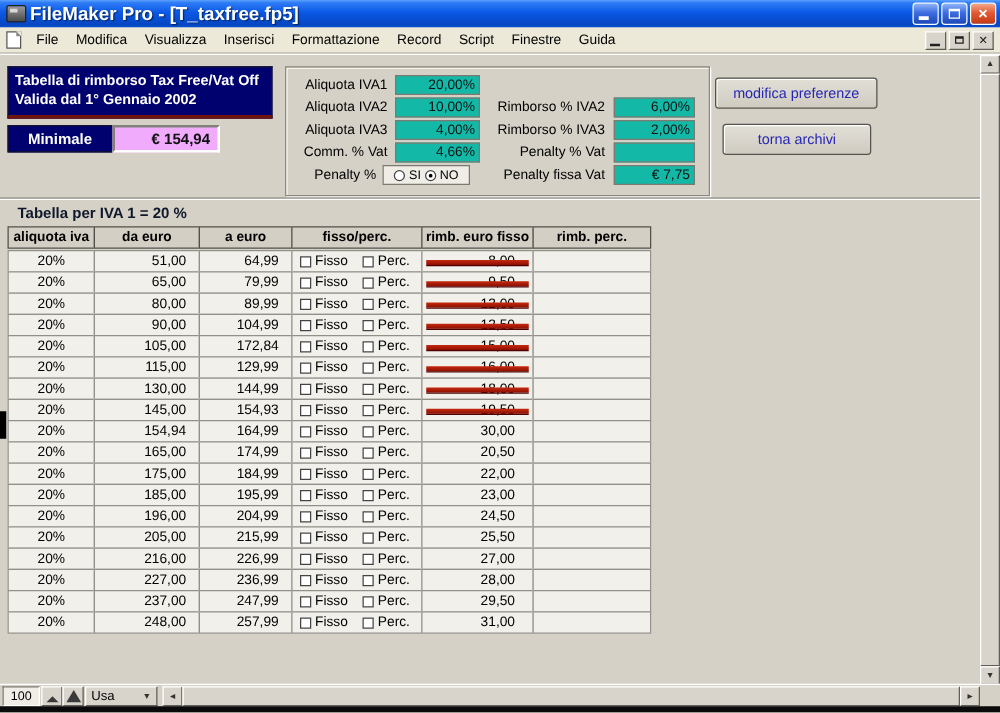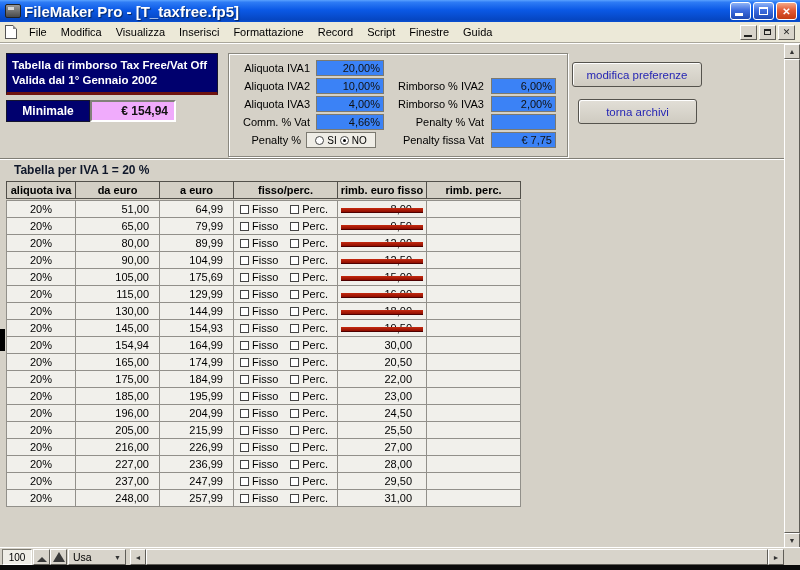--- a/index.html
+++ b/index.html
@@ -44,21 +44,21 @@
   .minimale-label{position:absolute;left:6px;top:56px;width:84px;height:22px;background:#00006E;
     color:#fff;font-weight:bold;font-size:12px;display:flex;align-items:center;justify-content:center;
     border:1px solid #14142e;}
   .minimale-value{position:absolute;left:90px;top:56px;width:86px;height:22px;background:#f0abfc;
     border:2px solid;border-color:#82817A #FFFFFF #FFFFFF #82817A;font-size:12px;font-weight:bold;
     display:flex;align-items:center;justify-content:flex-end;padding-right:6px;color:#111;}
 
   .panel{position:absolute;left:228px;top:9px;width:340px;height:104px;
     border:1px solid #8A887F;box-shadow:1px 1px 0 #FFF inset, 1px 1px 0 #FFF;}
   .plabel{position:absolute;height:16px;font-size:11px;color:#000;display:flex;align-items:center;justify-content:flex-end;padding-right:3px;}
-  .pfield{position:absolute;height:16px;background:#3b82f6;border:1px solid #7B7970;font-size:11px;color:#111;
+  .pfield{position:absolute;height:16px;background:#14b8a6;border:1px solid #7B7970;font-size:11px;color:#111;
     display:flex;align-items:center;justify-content:flex-end;padding-right:3px;}
   .radiobox{position:absolute;left:77px;top:78px;width:70px;height:16px;border:1px solid #7B7970;background:#EFEDE6;
     display:flex;align-items:center;justify-content:center;gap:3px;font-size:10px;}
   .radio{width:9px;height:9px;border:1px solid #444;border-radius:50%;background:#fff;display:inline-block;position:relative;}
   .radio.sel::after{content:'';position:absolute;left:2px;top:2px;width:3px;height:3px;border-radius:50%;background:#000;}
 
   .fm-btn{position:absolute;height:25px;background:linear-gradient(#E2DFD7,#CFCBC1);
     border:1px solid #55534D;border-radius:3px;box-shadow:inset 1px 1px 0 #fff;
     color:#2626B4;font-size:11.5px;display:flex;align-items:center;justify-content:center;cursor:default;}
 
@@ -259,21 +259,21 @@
             <span class="fp-gap"></span>
             <span class="chk"></span>
             <span>Perc.</span>
           </div>
           <div class="cell c5 struck">12,50</div>
           <div class="cell c6"></div>
         </div>
         <div class="trow">
           <div class="cell c1">20%</div>
           <div class="cell c2">105,00</div>
-          <div class="cell c3">175,69</div>
+          <div class="cell c3">172,84</div>
           <div class="cell c4">
             <span class="chk"></span>
             <span>Fisso</span>
             <span class="fp-gap"></span>
             <span class="chk"></span>
             <span>Perc.</span>
           </div>
           <div class="cell c5 struck">15,00</div>
           <div class="cell c6"></div>
         </div>

